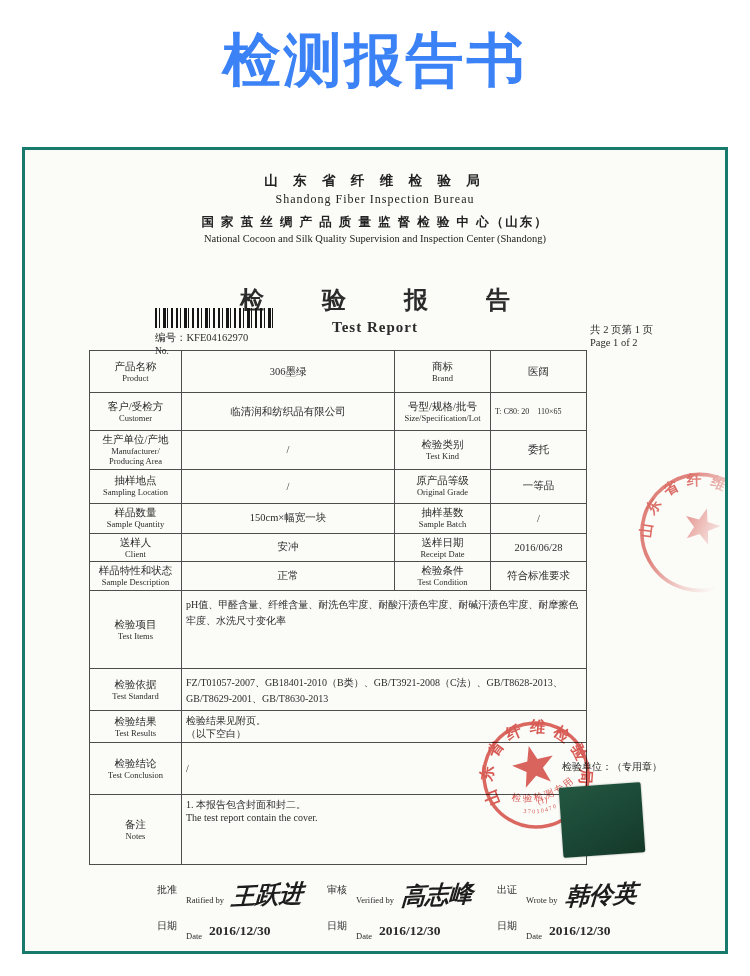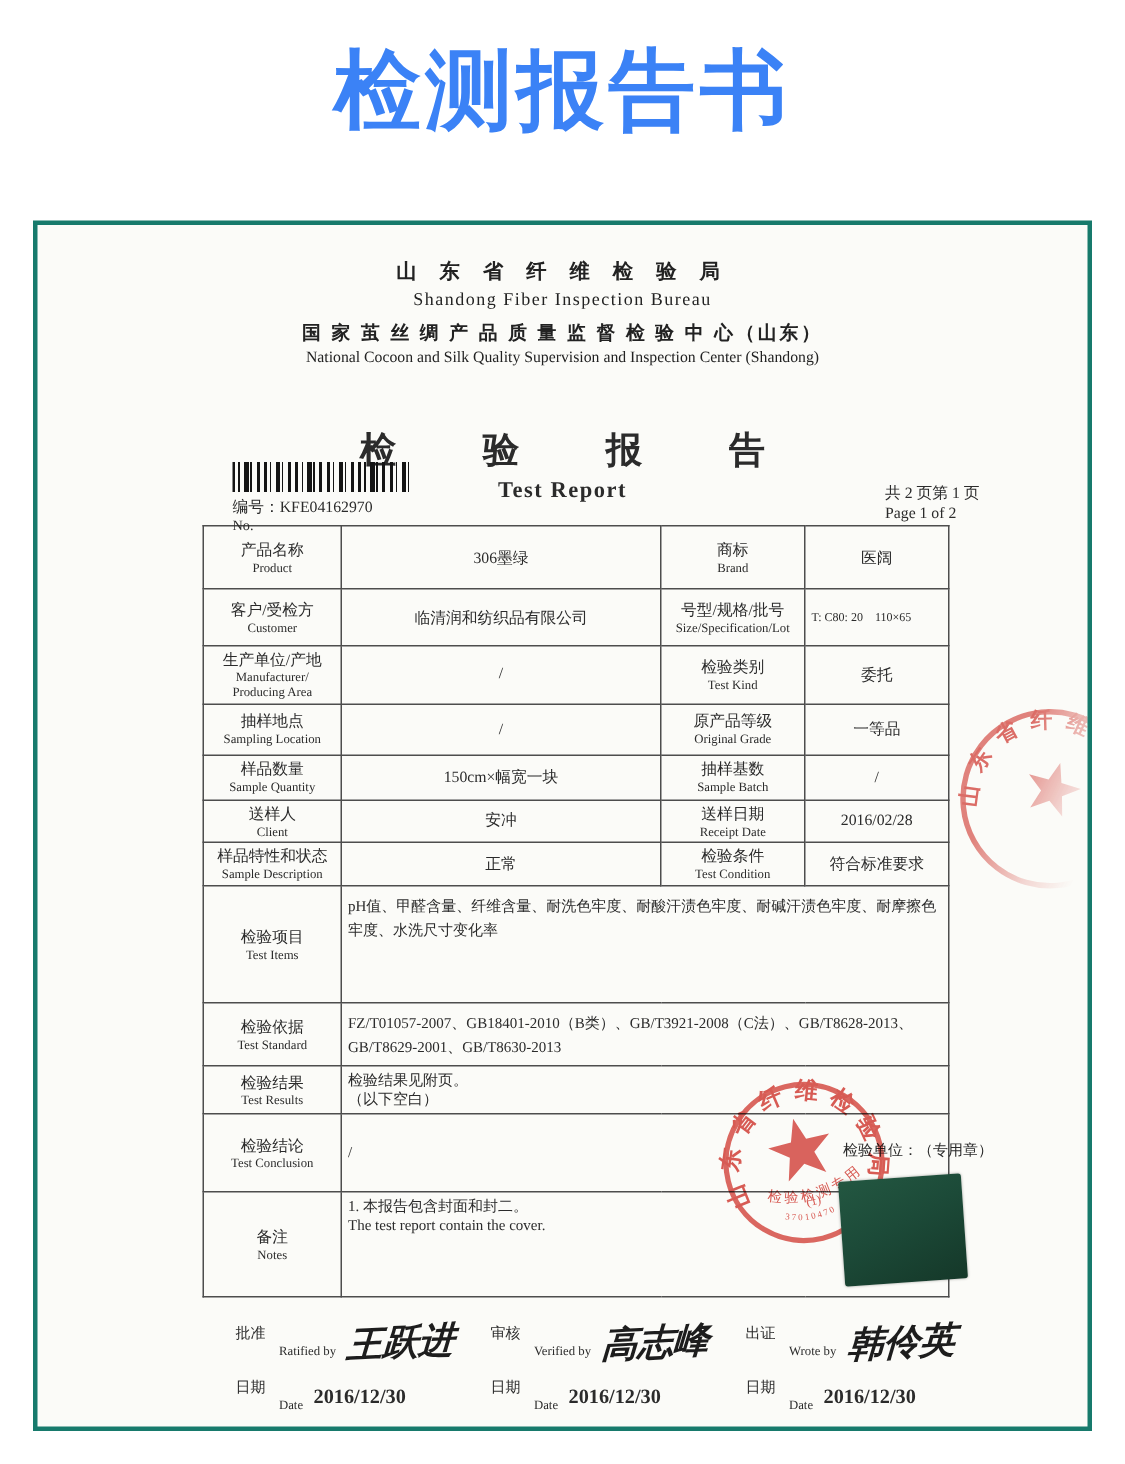--- a/index.html
+++ b/index.html
@@ -44,21 +44,21 @@
       #151515 4px 5px, transparent 5px 8px,
       #151515 8px 11px, transparent 11px 12px,
       #151515 12px 13px, transparent 13px 16px,
       #151515 16px 18px, transparent 18px 21px);
   }
   .doc-number { font-size: 10.5px; margin-top: 3px; }
   .doc-number-sub { font-size: 9.5px; margin-top: 1px; }
   .page-block { position: absolute; right: 72px; bottom: 0; font-size: 10.5px; line-height: 1.3; }
 
   
-  table.report { margin-left: 110px; width: 497px; border-collapse: collapse; table-layout: fixed; }
+  table.report { margin-left: 64px; width: 497px; border-collapse: collapse; table-layout: fixed; }
   table.report td { border: 1px solid #4d4d4d; padding: 2px 4px; vertical-align: middle; }
   td.lbl { text-align: center; }
   .lbl .cn { font-size: 10.5px; }
   .lbl .en { font-size: 8.5px; line-height: 1.15; }
   td.val { text-align: center; font-size: 10.5px; }
   td.val-left { text-align: left; font-size: 10px; padding-left: 7px; line-height: 1.5; }
   td.val-sm { font-size: 8px; text-align: left; padding-left: 3px; letter-spacing: 0; }
   tr.r1 td { height: 42px; } tr.r2 td { height: 38px; } tr.r3 td { height: 36px; }
   tr.r4 td { height: 34px; } tr.r5 td { height: 30px; } tr.r6 td { height: 28px; }
   tr.r7 td { height: 26px; } tr.r8 td { height: 78px; } tr.r9 td { height: 42px; }
@@ -202,21 +202,21 @@
       <tr class="r6">
         <td class="lbl">
               <div class="cn">送样人</div>
               <div class="en">Client</div>
             </td>
         <td class="val">安冲</td>
         <td class="lbl">
               <div class="cn">送样日期</div>
               <div class="en">Receipt Date</div>
             </td>
-        <td class="val">2016/02/28</td>
+        <td class="val">2016/06/28</td>
       </tr>
       <tr class="r7">
         <td class="lbl">
               <div class="cn">样品特性和状态</div>
               <div class="en">Sample Description</div>
             </td>
         <td class="val">正常</td>
         <td class="lbl">
               <div class="cn">检验条件</div>
               <div class="en">Test Condition</div>

